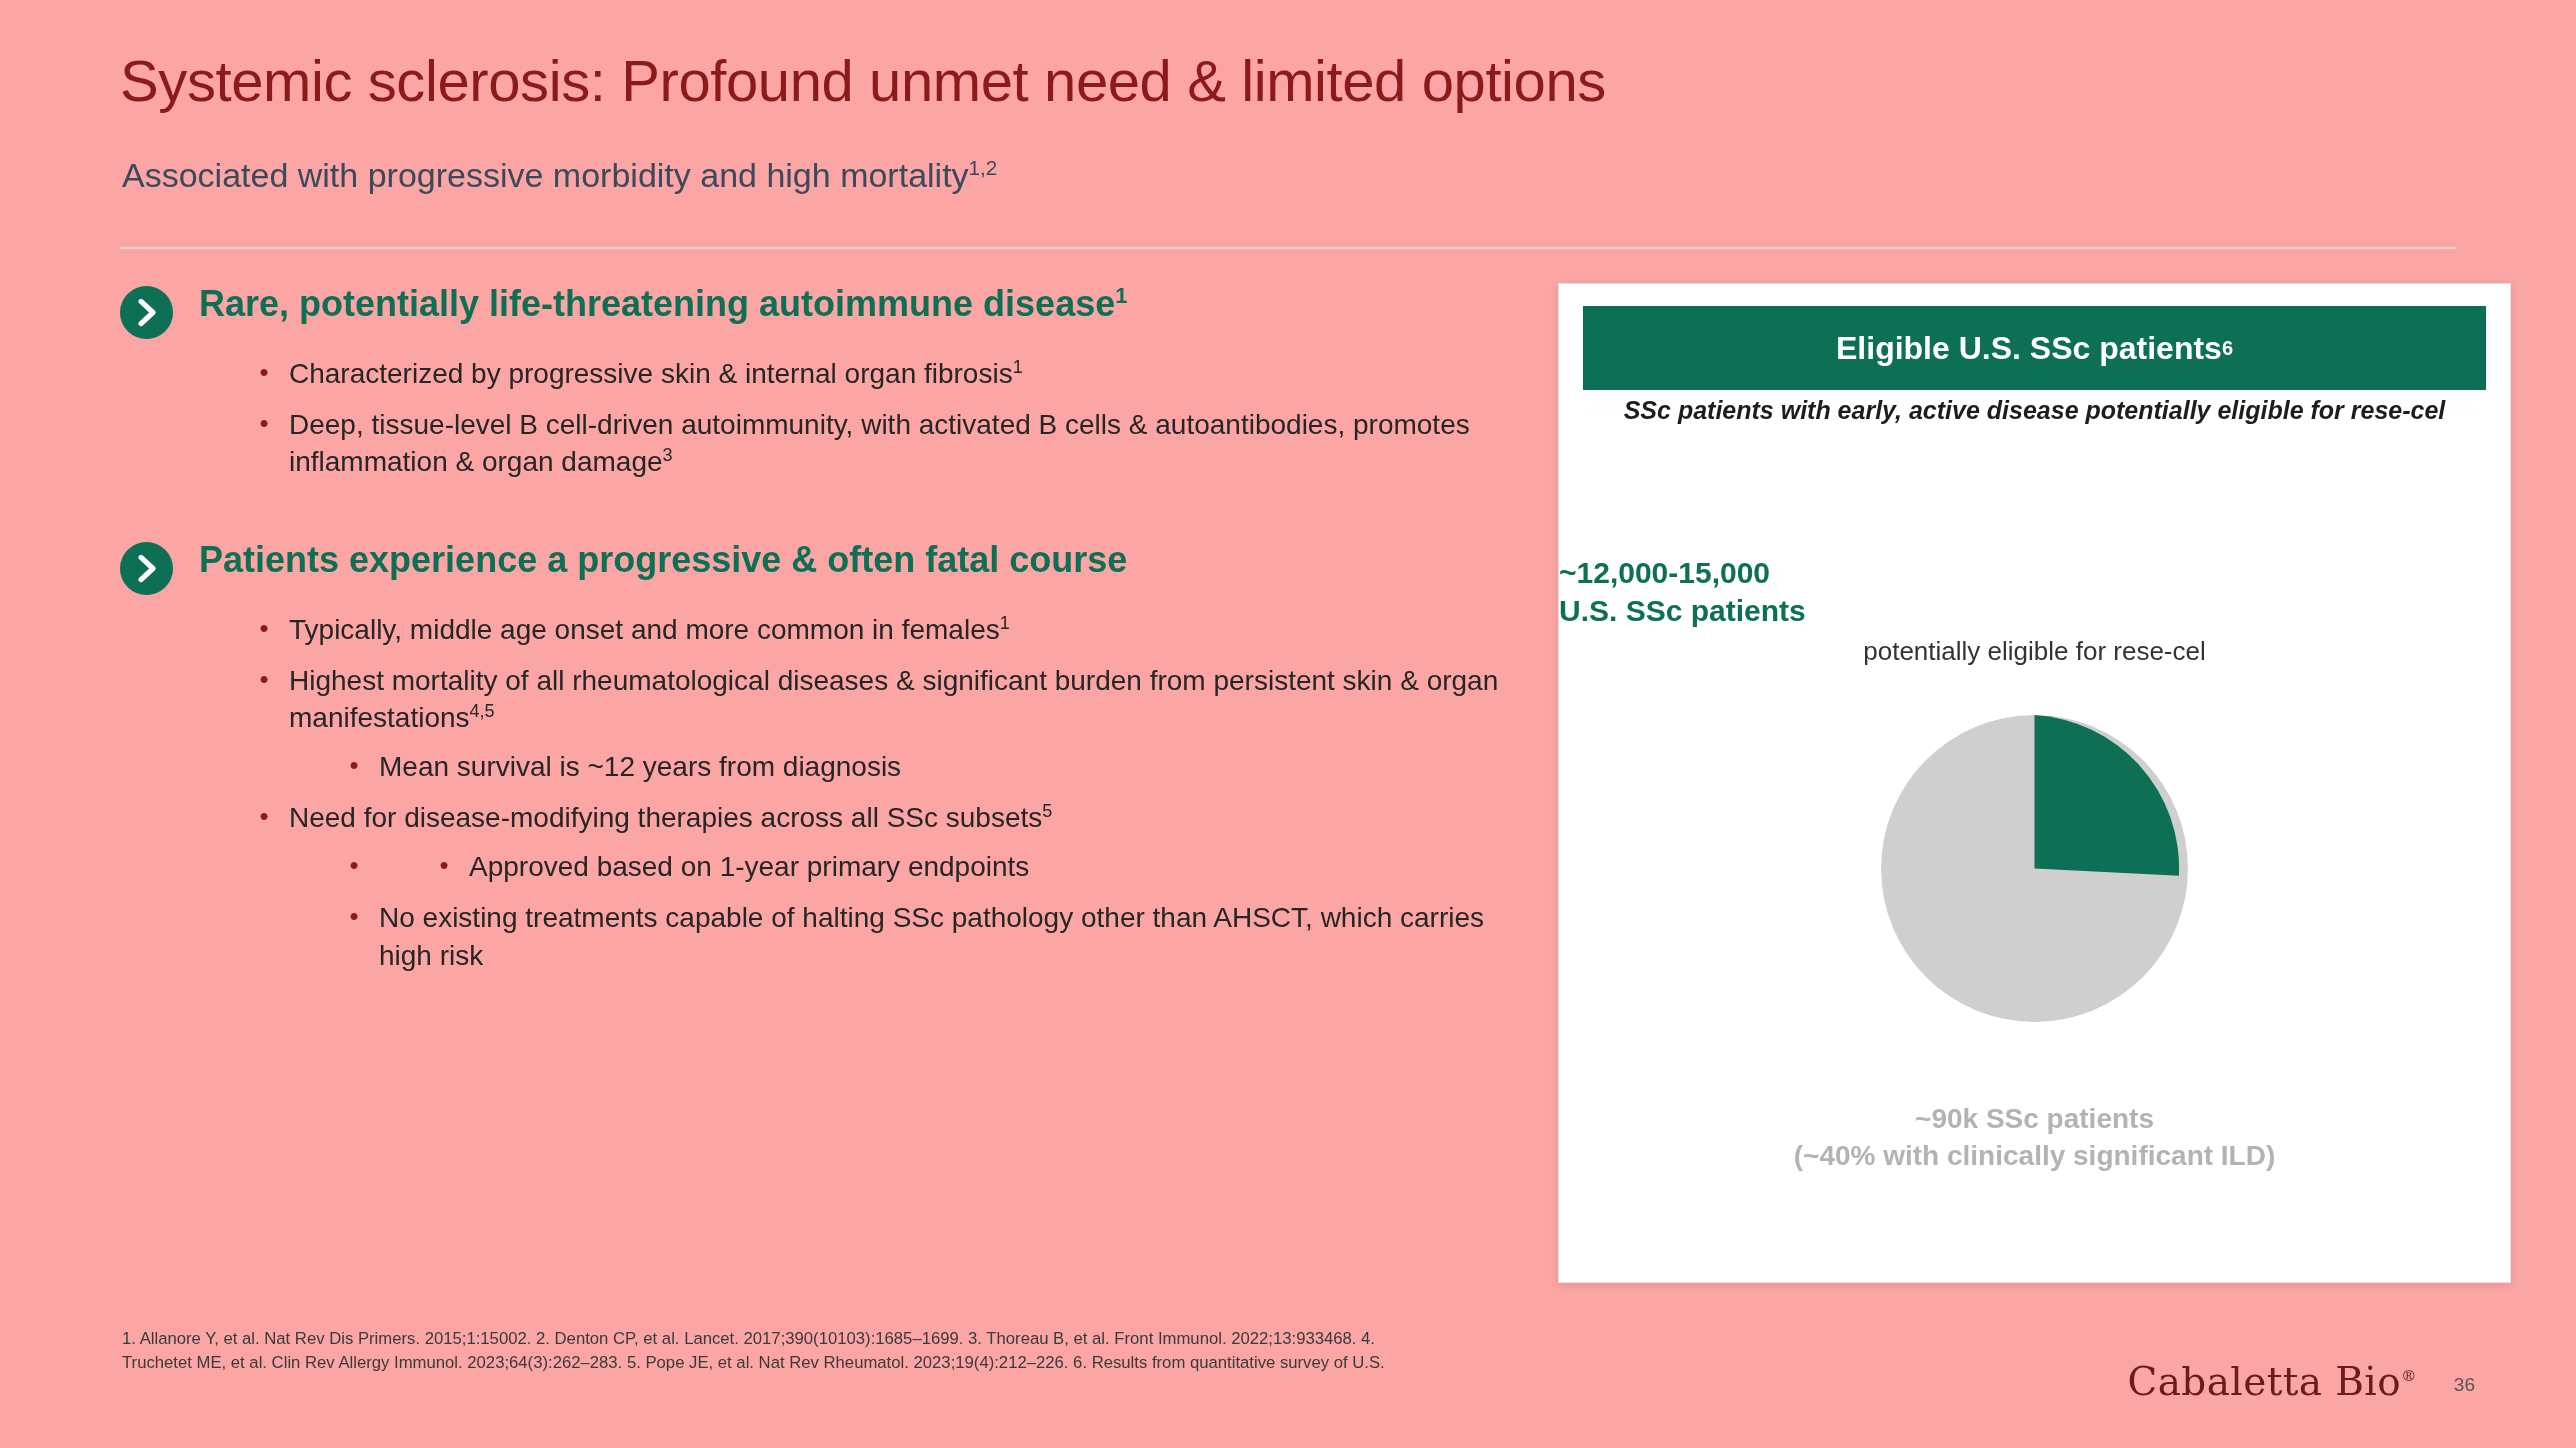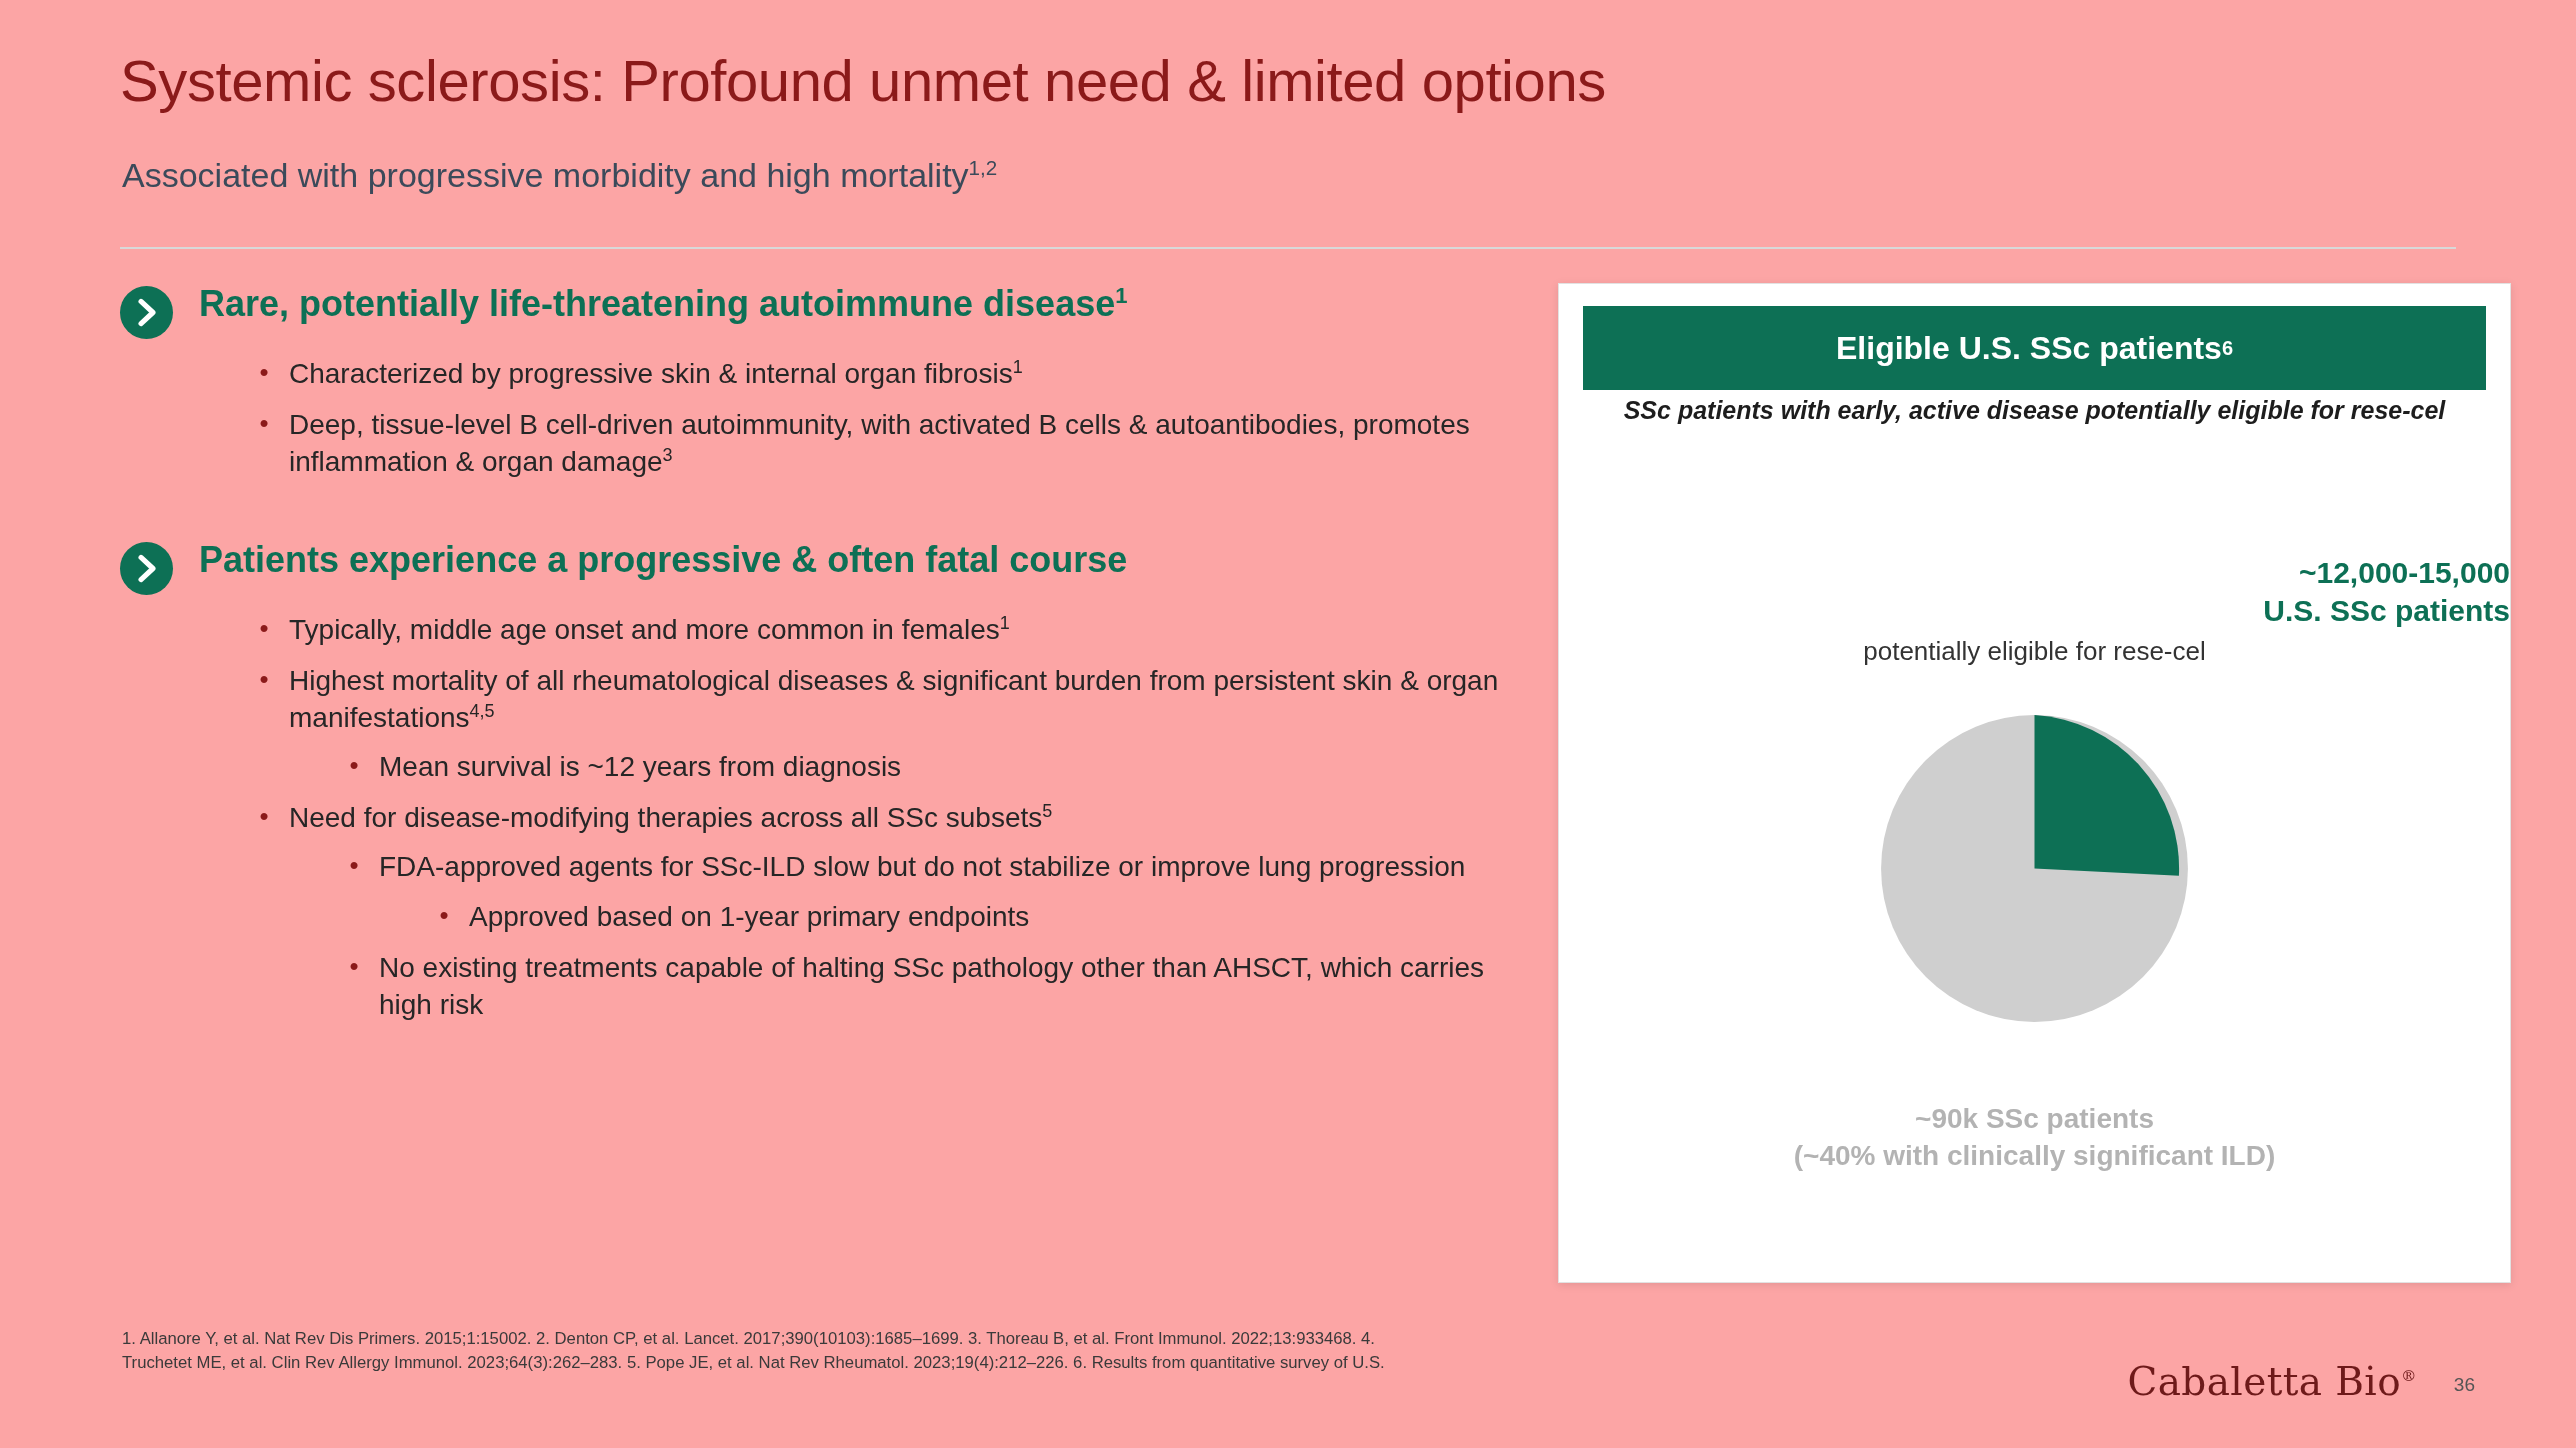--- a/index.html
+++ b/index.html
@@ -157,21 +157,21 @@
     top: 202px;
     text-align: center;
     font-size: 20.6px;
     font-style: italic;
     color: #3a3a3a;
   }
   .card-stat-1 {
     position: absolute;
     left: 0; right: 0;
     top: 270px;
-    text-align: right;
+    text-align: left;
     font-size: 30px;
     font-weight: bold;
     color: #0d7055;
     line-height: 1.26;
   }
   .card-stat-2 {
     position: absolute;
     left: 0; right: 0;
     top: 352px;
     text-align: center;
@@ -285,21 +285,20 @@
         <ul class="bullets lvl2">
           <li>
             <span>Mean survival is ~12 years from diagnosis</span>
           </li>
         </ul>
       </li>
       <li>
         <span>Need for disease-modifying therapies across all SSc subsets</span><sup>5</sup>
         <ul class="bullets lvl2">
           <li>
-            <span>FDA-approved agents for SSc-ILD slow but do not stabilize or improve lung progression</span>
             <ul class="bullets lvl3">
               <li>
                 <span>Approved based on 1-year primary endpoints</span>
               </li>
             </ul>
           </li>
           <li>
             <span>No existing treatments capable of halting SSc pathology other than AHSCT, which carries high risk</span>
           </li>
         </ul>

